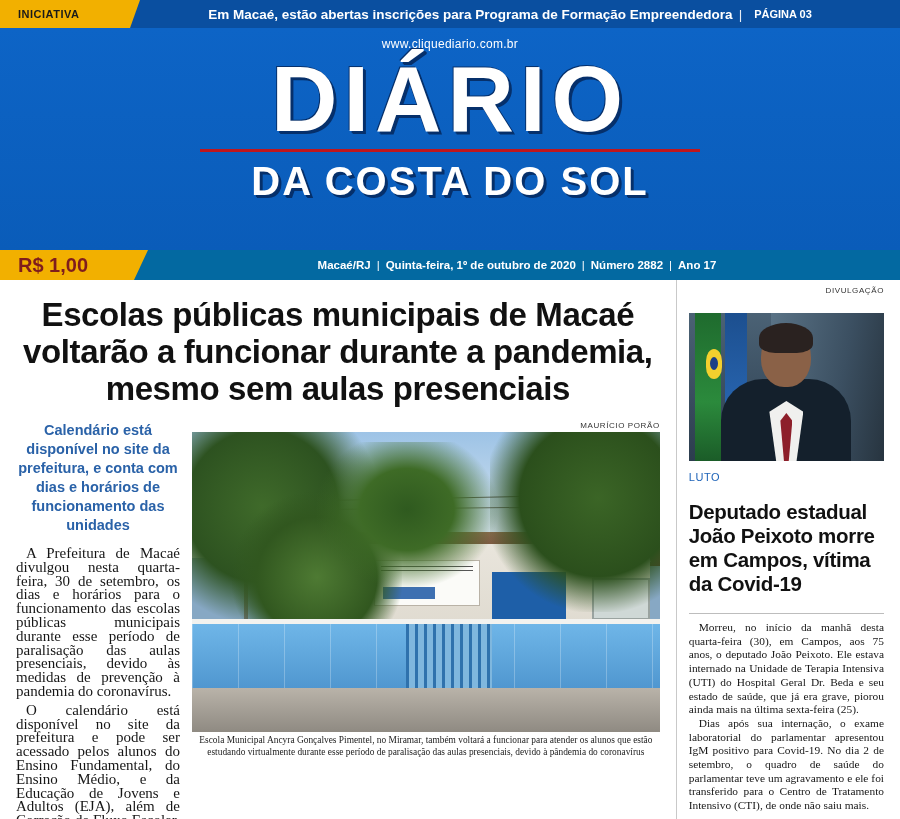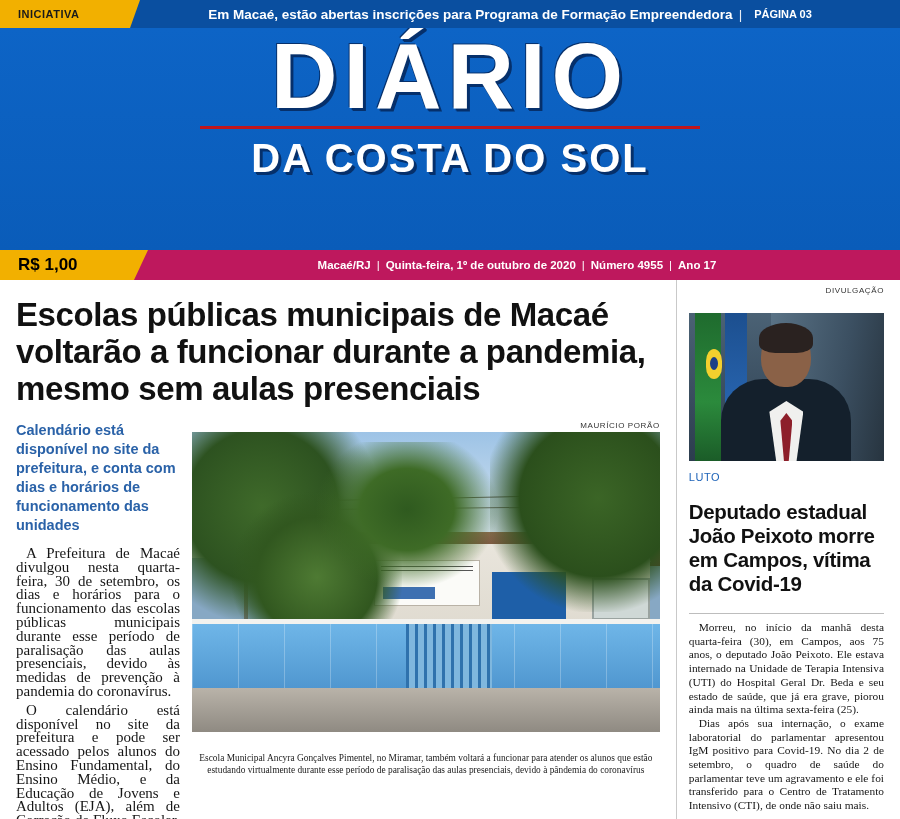--- a/index.html
+++ b/index.html
@@ -106,31 +106,31 @@
 
   
   .pricebar {
     height: 30px;
     background: #f2b000;
     display: flex;
     align-items: stretch;
     position: relative;
   }
   .price {
-    color: #000000;
-    font-size: 17px;
+    color: #7f1d1d;
+    font-size: 20px;
     font-weight: bold;
     display: flex;
     align-items: center;
     padding: 0 16px 0 18px;
     min-width: 100px;
   }
   .priceinfo {
     flex: 1;
-    background: #be185d;
+    background: #0369a1;
     color: #ffffff;
     font-size: 11.5px;
     font-weight: bold;
     display: flex;
     align-items: center;
     justify-content: center;
     clip-path: polygon(14px 0, 100% 0, 100% 100%, 0 100%);
   }
   .priceinfo .sep { margin: 0 6px; font-weight: normal; }
 
@@ -152,36 +152,37 @@
     border-left: 1px solid #c9c9c9;
     padding-left: 12px;
   }
 
   
   .lead-headline {
     font-family: "Liberation Sans", sans-serif;
     font-weight: bold;
     font-size: 33px;
     line-height: 37px;
+    text-align: center;
     color: #111;
     margin: 16px 0 0 0;
     letter-spacing: -0.4px;
   }
 
   .lead-body {
     display: flex;
     margin-top: 14px;
   }
   .lead-side {
     width: 176px;
     padding-right: 12px;
     box-sizing: border-box;
   }
   .lead-deck {
-    text-align: left;
+    text-align: center;
     color: #2a62a8;
     font-size: 14.5px;
     line-height: 19px;
     font-weight: bold;
     font-family: "Liberation Sans", sans-serif;
   }
   .lead-text {
     margin-top: 12px;
     font-family: "Liberation Serif", serif;
     font-size: 15px;
@@ -219,21 +220,21 @@
     position: relative;
     overflow: hidden;
     background: #87a8c4;
   }
   .photo-caption {
     font-family: "Liberation Serif", serif;
     font-size: 9.4px;
     line-height: 12px;
     text-align: center;
     color: #1b1b1b;
-    margin-top: 20px;
+    margin-top: 2px;
     padding: 0 4px;
   }
 
   
   .sky { position:absolute; left:0; top:0; right:0; height:42%;
          background: linear-gradient(180deg,#9dc3e6 0%, #cfe0ee 70%, #e4ecf2 100%); }
   .tree-left { position:absolute; left:-10px; top:-6px; width:200px; height:200px;
      background: radial-gradient(circle at 40% 40%, #3f6a2a 0%, #2d5220 45%, rgba(45,82,32,0) 70%); }
   .tree-left2 { position:absolute; left:40px; top:60px; width:170px; height:170px;
      background: radial-gradient(circle at 50% 50%, #4e7a33 0%, #31571f 50%, rgba(49,87,31,0) 72%); }
@@ -351,33 +352,34 @@
 <div class="topbar">
   <div class="topbar-tag">INICIATIVA</div>
   <div class="topbar-text">
     <span>Em Macaé, estão abertas inscrições para Programa de Formação Empreendedora</span>
     <span class="sep">|</span>
     <span class="pagref">PÁGINA 03</span>
   </div>
 </div>
 
 <div class="masthead">
+  <div class="masthead-site">www.cliquediario.com.br</div>
   <div class="masthead-title">DIÁRIO</div>
   <div class="masthead-rule"></div>
   <div class="masthead-sub">DA COSTA DO SOL</div>
 </div>
 
 <div class="pricebar">
   <div class="price">R$ 1,00</div>
   <div class="priceinfo">
     <span>Macaé/RJ</span>
     <span class="sep">|</span>
     <span>Quinta-feira, 1º de outubro de 2020</span>
     <span class="sep">|</span>
-    <span>Número 4955</span>
+    <span>Número 2882</span>
     <span class="sep">|</span>
     <span>Ano 17</span>
   </div>
 </div>
 
 <div class="content">
 
   <div class="col-left">
     <h1 class="lead-headline">Escolas públicas municipais de Macaé voltarão a funcionar durante a pandemia, mesmo sem aulas presenciais</h1>
 

